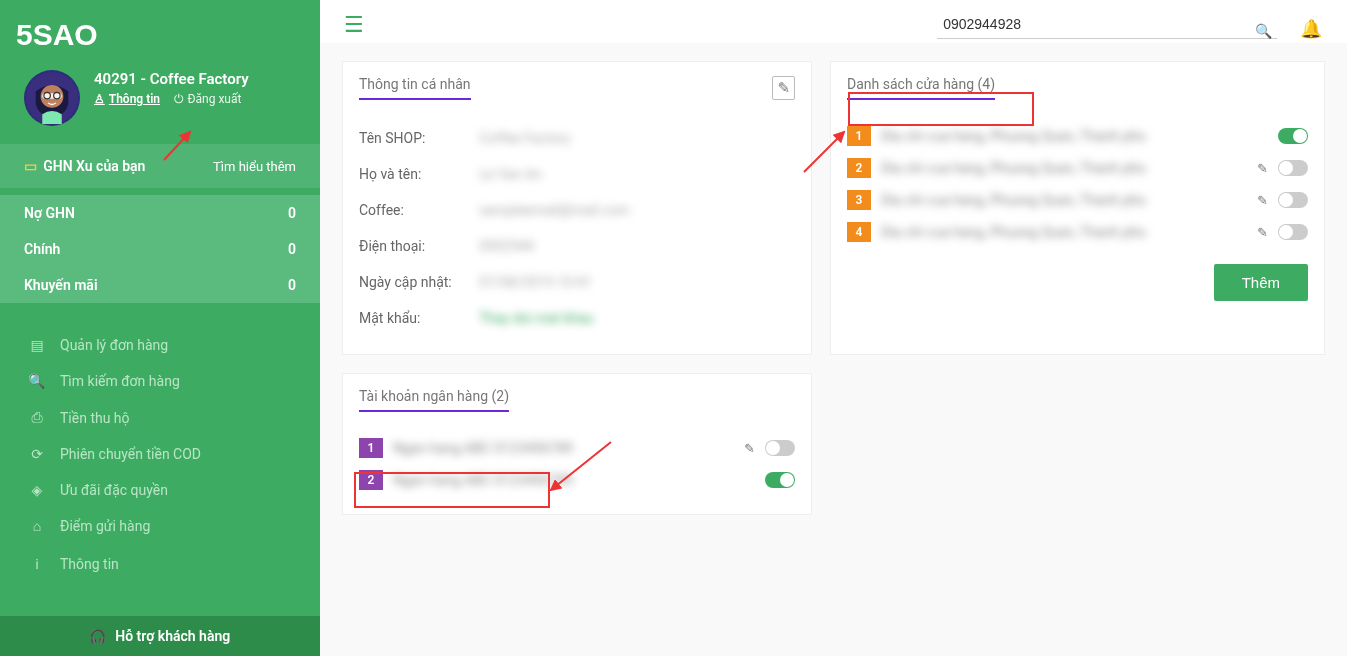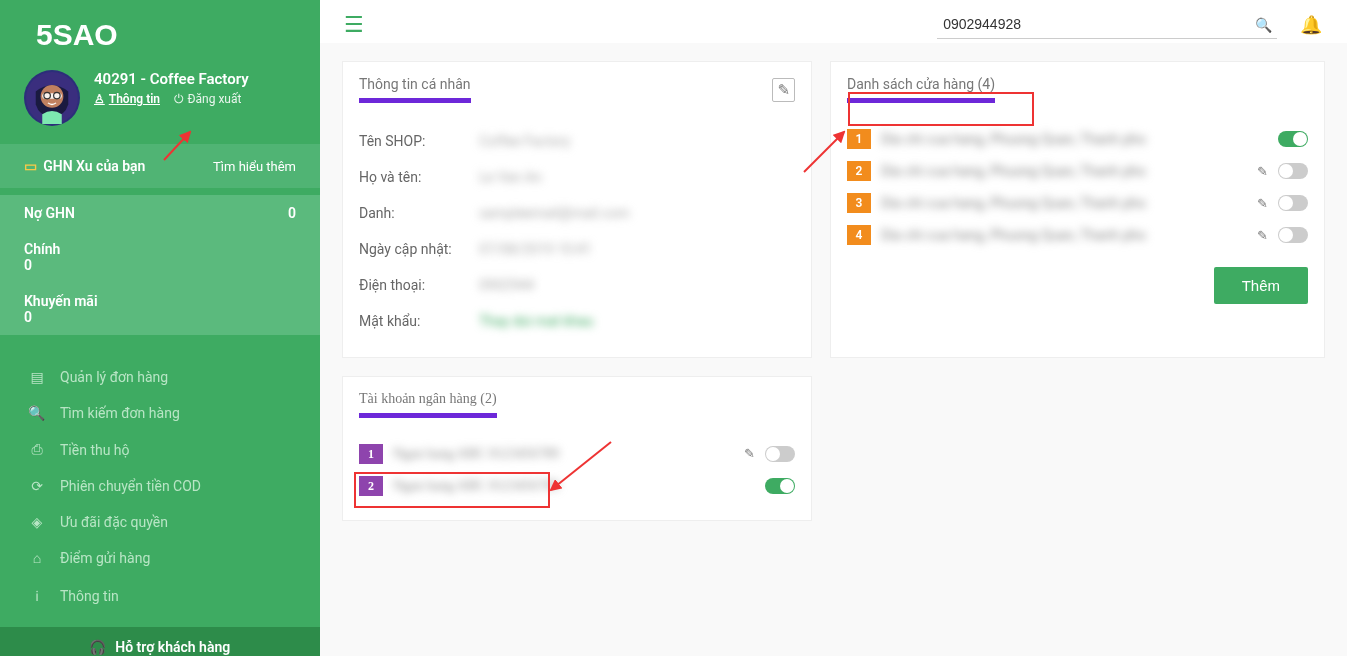--- a/index.html
+++ b/index.html
@@ -1,58 +1,58 @@
 <!DOCTYPE html>
 <html><head>
 <meta charset="utf-8">
 <style>
 * { box-sizing: border-box; margin: 0; padding: 0; }
 body { font-family: -apple-system, BlinkMacSystemFont, "Segoe UI", Roboto, Arial, sans-serif; font-size: 14px; color: #555; width: 1347px; height: 656px; overflow: hidden; background: #f5f5f5; position: relative; }
 .app { display: flex; height: 100%; }
 
 
 .sidebar { width: 320px; background: #3eab62; color: #fff; display: flex; flex-direction: column; position: relative; }
-.logo { padding: 18px 36px 8px; font-size: 30px; font-weight: 900; letter-spacing: 0px; font-family: Arial, sans-serif; }
+.logo { padding: 18px 16px 8px; font-size: 30px; font-weight: 900; letter-spacing: 0px; font-family: Arial, sans-serif; }
 .logo-txt { display: inline-flex; align-items: center; }
 .profile { display: flex; padding: 10px 24px 18px; }
 .avatar { width: 56px; height: 56px; border-radius: 50%; background: #2c2e7a; display: flex; align-items: center; justify-content: center; margin-right: 14px; flex-shrink: 0; overflow: hidden; }
 .avatar svg { width: 52px; height: 52px; }
 .profile-meta { flex: 1; }
 .profile-title { font-weight: 600; font-size: 15px; margin-bottom: 4px; }
 .profile-links { font-size: 12px; display: flex; gap: 14px; color: #e9f6ed; align-items: center; }
 .profile-links a { color: #e9f6ed; text-decoration: none; display: inline-flex; align-items: center; gap: 4px; }
 .profile-links .active { color: #fff; font-weight: 600; text-decoration: underline; }
 
 .balance-block { background: #50b474; padding: 14px 24px; }
 .balance-head { display: flex; justify-content: space-between; align-items: center; font-size: 14px; }
 .balance-head .lbl { font-weight: 600; display: flex; align-items: center; gap: 6px; }
 .balance-head .link { font-size: 13px; }
 .balance-rows { margin-top: 5px; border-radius: 16px; }
 .balance-row { display: flex; justify-content: space-between; padding: 10px 24px; font-size: 14px; font-weight: 600; background: #5bba7d; }
-.balance-row + .balance-row { border-top: 0; flex-direction: column; }
+.balance-row + .balance-row { border-top: 0; }
 .balance-row:first-child { margin-top: 2px; }
 
 .nav { padding: 24px 0 12px; flex: 1; }
 .nav-item { display: flex; align-items: center; gap: 14px; padding: 10px 28px; color: #b8e5c5; cursor: pointer; font-size: 14px; }
 .nav-item .ic { width: 18px; text-align: center; font-size: 14px; }
 .footer-btn { display: flex; align-items: center; justify-content: center; gap: 8px; background: #2d8c4a; padding: 12px 0; font-weight: 600; color: #fff; font-size: 14px; cursor: pointer; }
 
 
 .main { flex: 1; display: flex; flex-direction: column; background: #fff; }
 .topbar { display: flex; align-items: center; padding: 10px 24px 4px; gap: 12px; }
 .hamburger { color: #3eab62; font-size: 22px; cursor: pointer; line-height: 1; }
-.search-wrap { flex: 1; display: flex; justify-content: flex-end; align-items: center; }
+.search-wrap { flex: 1; display: flex; justify-content: flex-end; align-items: flex-end; }
 .search { border: none; border-bottom: 1px solid #ccc; padding: 6px 30px 6px 6px; width: 340px; font-size: 14px; color: #333; outline: none; }
 .search-ic { color: #aaa; margin-left: -22px; font-size: 14px; }
 .bell { color: #ccc; font-size: 18px; margin-left: 28px; }
 
 .content { padding: 18px 22px; display: grid; grid-template-columns: 470px 1fr; gap: 18px; background: #f9f9f9; flex: 1; align-content: start; }
 .card { background: #fff; border: 1px solid #eee; }
 .card-head { padding: 14px 16px 8px; display: flex; justify-content: space-between; align-items: center; }
-.card-title { color: #777; font-size: 14px; border-bottom: 5px solid #6d28d9; display: inline-block; padding-bottom: 6px; }
+.card-title { color: #777; font-size: 14px; border-bottom: 2px solid #6d28d9; display: inline-block; padding-bottom: 6px; }
 .card-body { padding: 12px 16px 18px; }
 .info-row { display: flex; padding: 10px 0; align-items: flex-start; }
 .info-label { width: 120px; color: #666; }
 .info-val { color: #aaa; filter: blur(4px); user-select: none; }
 .info-val.pw { color: #3eab62; filter: blur(4px); }
 
 .store-row, .bank-row { display: flex; align-items: center; gap: 10px; padding: 6px 0; }
 .badge { width: 24px; height: 20px; display: inline-flex; align-items: center; justify-content: center; color: #fff; font-size: 12px; font-weight: 600; flex-shrink: 0; }
 .badge.orange { background: #f28c1d; }
 .badge.purple { background: #8e44ad; }
@@ -67,21 +67,21 @@
 .btn-add { float: right; background: #3eab62; color: #fff; border: none; padding: 10px 28px; font-size: 15px; font-weight: 500; cursor: pointer; margin: 16px 0 4px; border-radius: 2px; }
 .card-body::after { content: ''; display: block; clear: both; }
 
 
 .redbox { position: absolute; border: 2px solid #e33; pointer-events: none; }
 .arrow { position: absolute; pointer-events: none; }
 
 
 #card-personal { grid-column: 1; grid-row: 1; }
 #card-stores { grid-column: 2; grid-row: 1; }
-#card-banks { grid-column: 1; grid-row: 2; font-family: Liberation Serif, serif; }
+#card-banks { grid-column: 1; grid-row: 2; }
 </style>
 </head>
 <body>
 
 <div class="app">
   <aside class="sidebar">
     <div class="logo"><span class="logo-txt">5SAO</span></div>
 
     <div class="profile">
       <div class="avatar">
@@ -191,30 +191,30 @@
         <div class="card-body">
           <div class="info-row">
               <span class="info-label">Tên SHOP:</span>
               <span class="info-val">Coffee Factory</span>
             </div>
           <div class="info-row">
               <span class="info-label">Họ và tên:</span>
               <span class="info-val">Le Van An</span>
             </div>
           <div class="info-row">
-              <span class="info-label">Danh:</span>
+              <span class="info-label">Coffee:</span>
               <span class="info-val">sampleemail@mail.com</span>
+            </div>
+          <div class="info-row">
+              <span class="info-label">Điện thoại:</span>
+              <span class="info-val">0902944</span>
             </div>
           <div class="info-row">
               <span class="info-label">Ngày cập nhật:</span>
               <span class="info-val">07/08/2019 10:41</span>
-            </div>
-          <div class="info-row">
-              <span class="info-label">Điện thoại:</span>
-              <span class="info-val">0902944</span>
             </div>
           <div class="info-row">
               <span class="info-label">Mật khẩu:</span>
               <span class="info-val pw">Thay doi mat khau</span>
             </div>
         </div>
       </section>
 
       <section class="card" id="card-stores">
         <div class="card-head">

